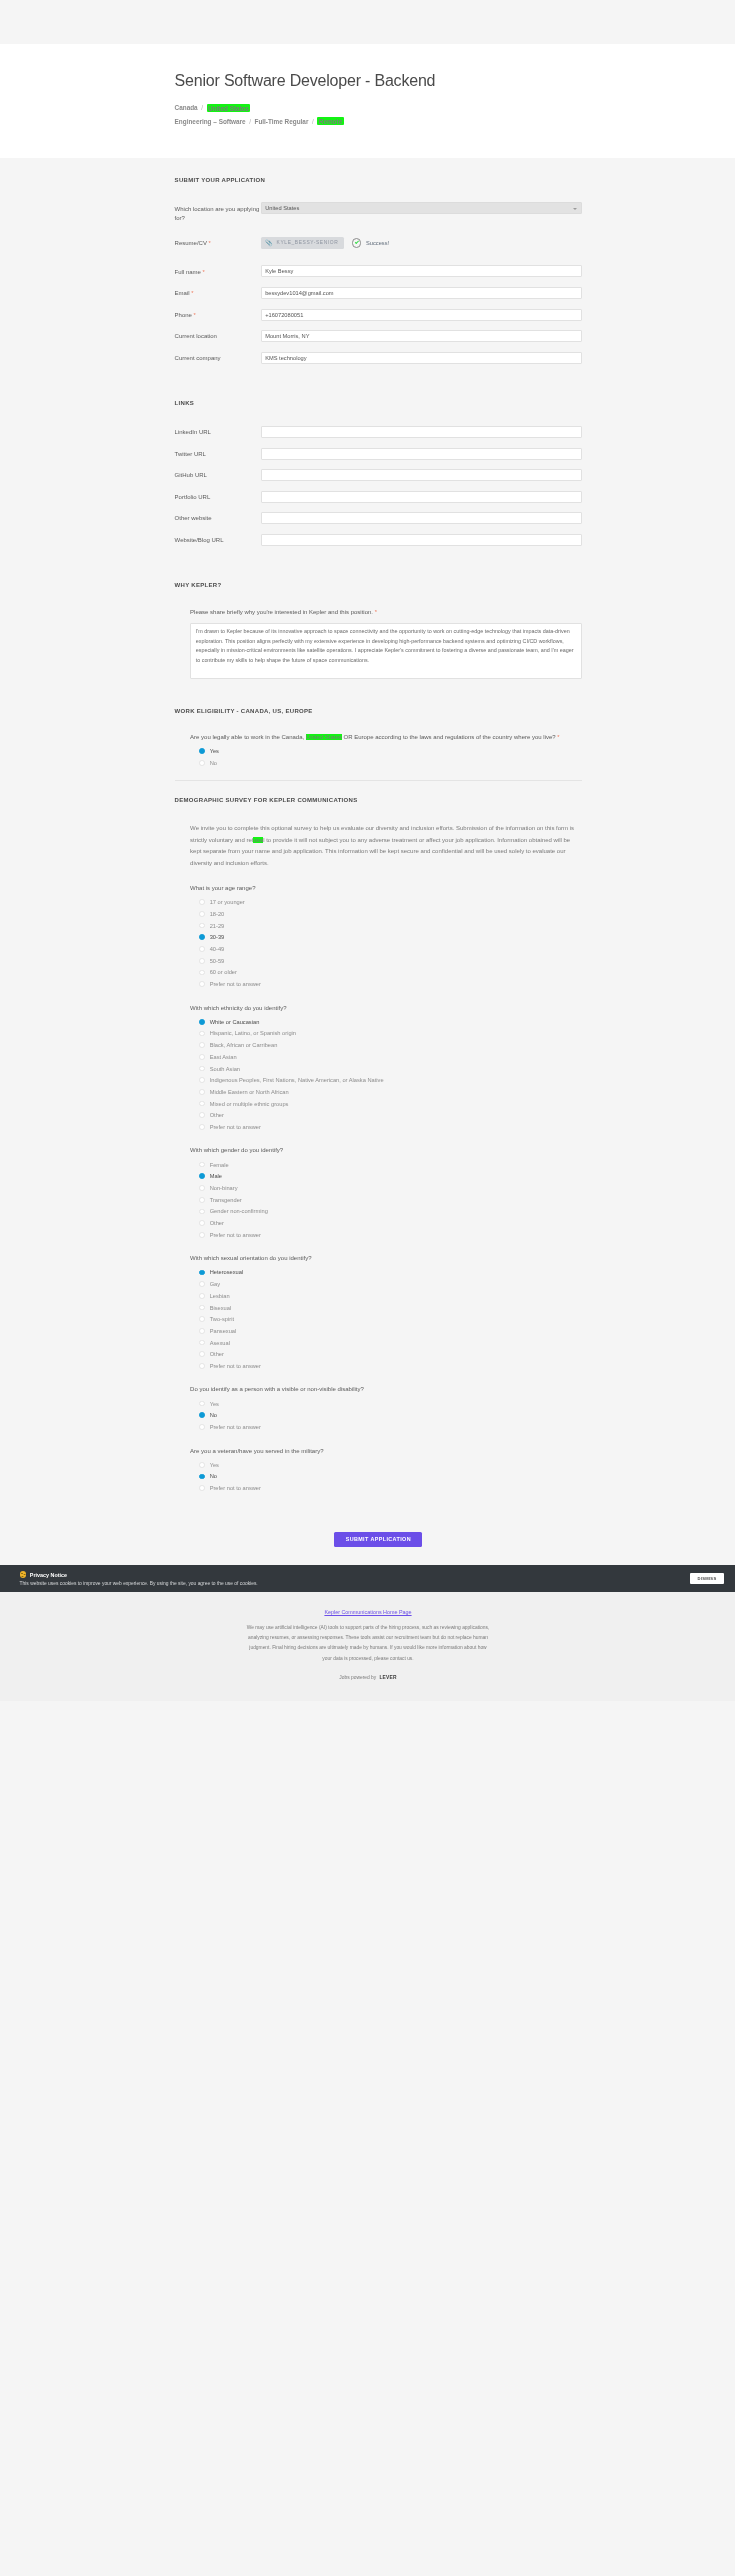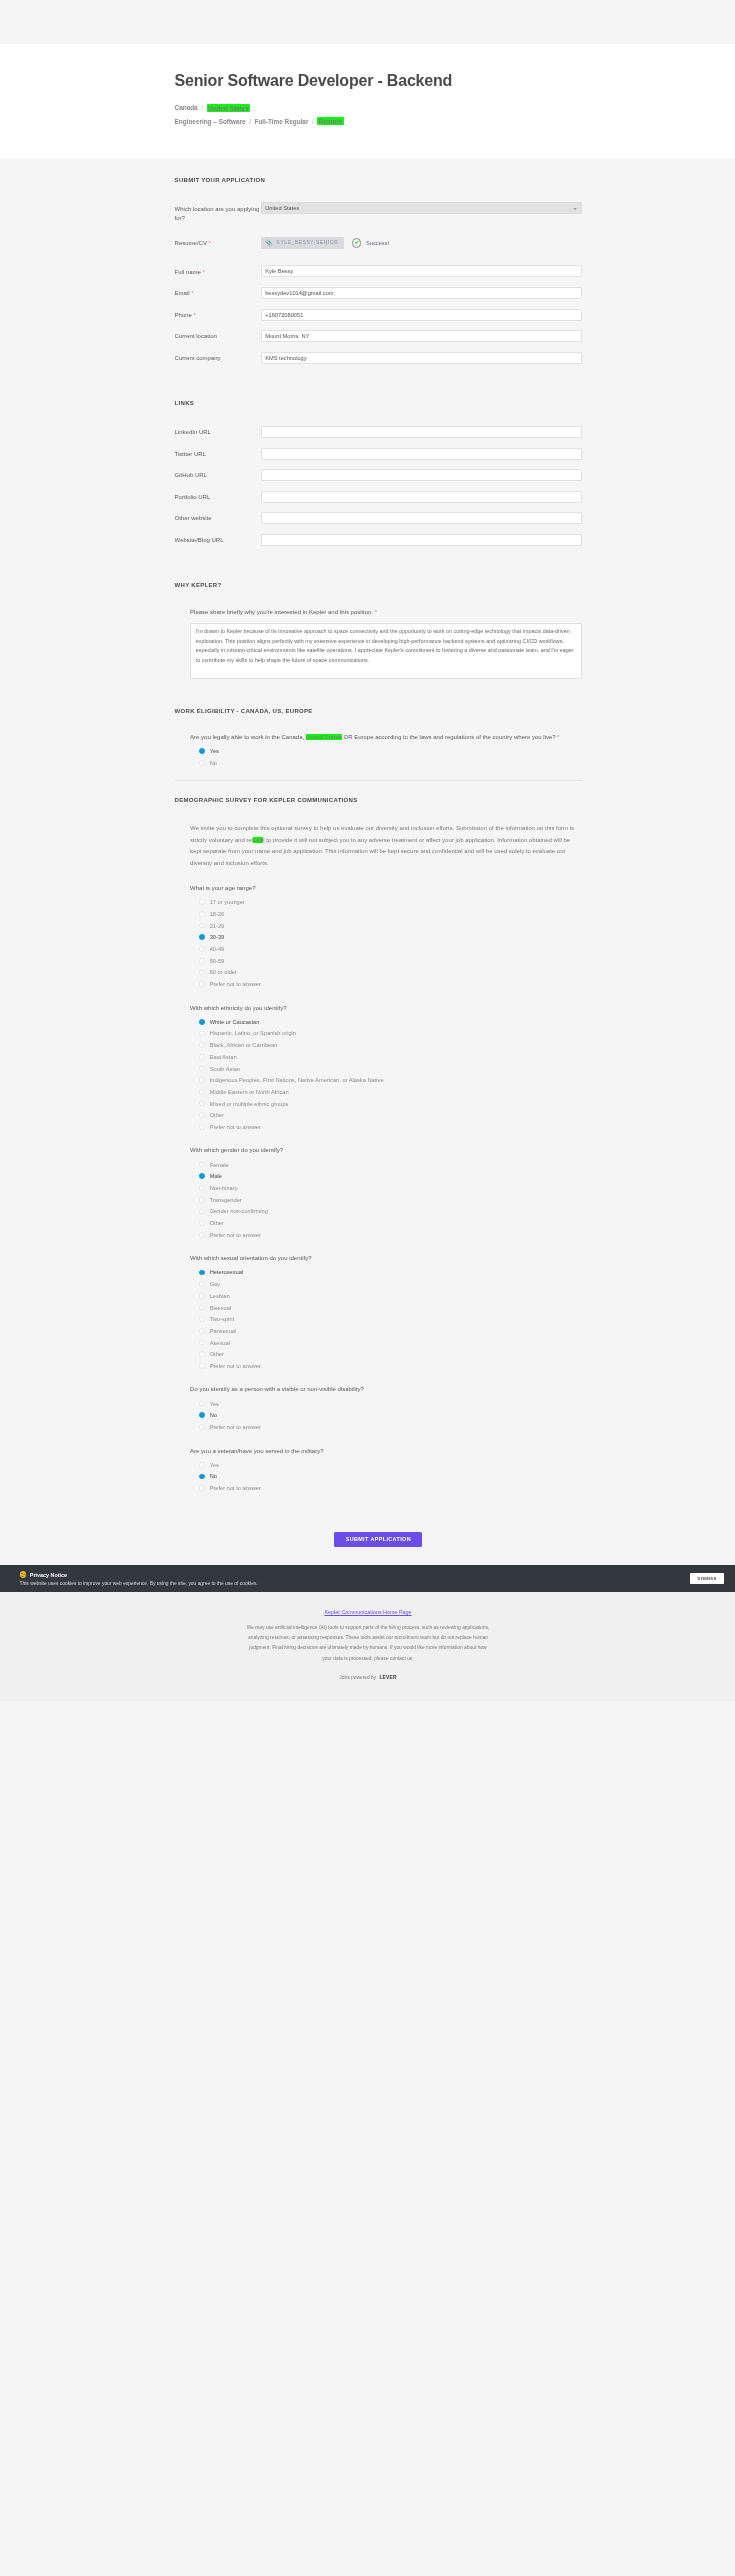--- a/index.html
+++ b/index.html
@@ -15,21 +15,21 @@
 
   
   .top-pad { height:44px; background:#f5f5f5; }
   .jobheader {
     background:#ffffff;
     padding:27px 0 30px 0;
   }
   .inner { width:428px; margin:0 auto; padding-left:20.6px; }
   .job-title {
     font-size:16px;
-    font-weight:700;
+    font-weight:400;
     color:#4a4a4a;
     letter-spacing:-0.2px;
     margin:0 0 11.3px 0;
     line-height:1.2;
   }
   .job-meta {
     font-size:6.4px;
     color:#8a8a8a;
     line-height:2.1;
     font-weight:600;

